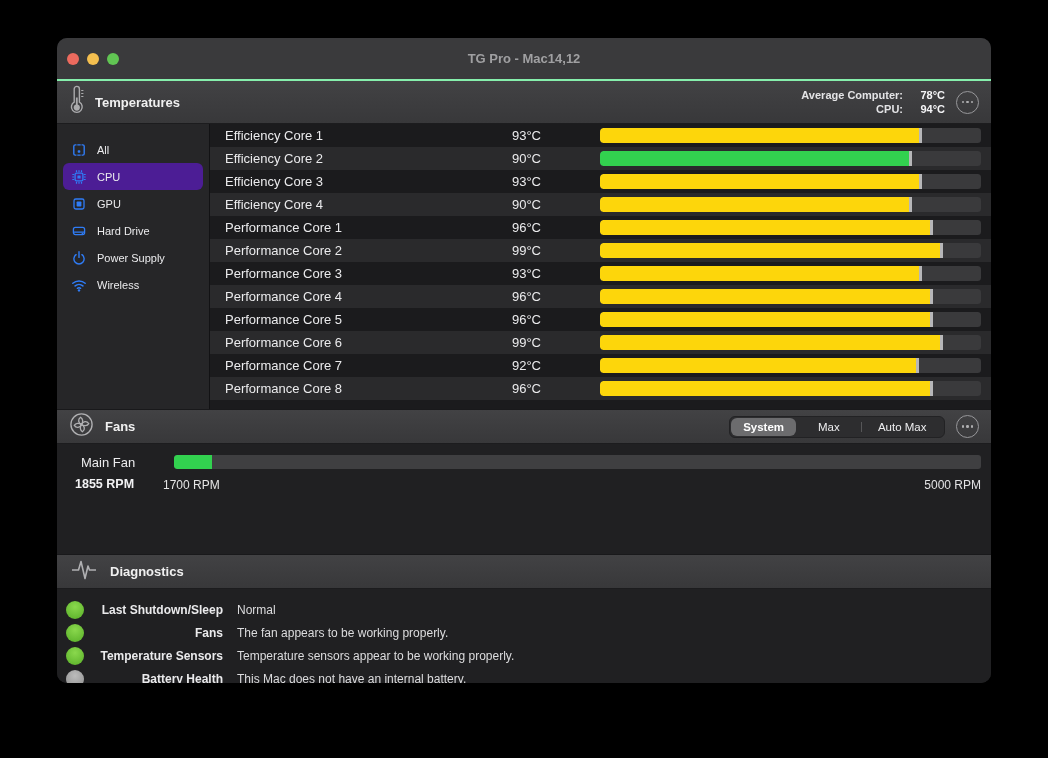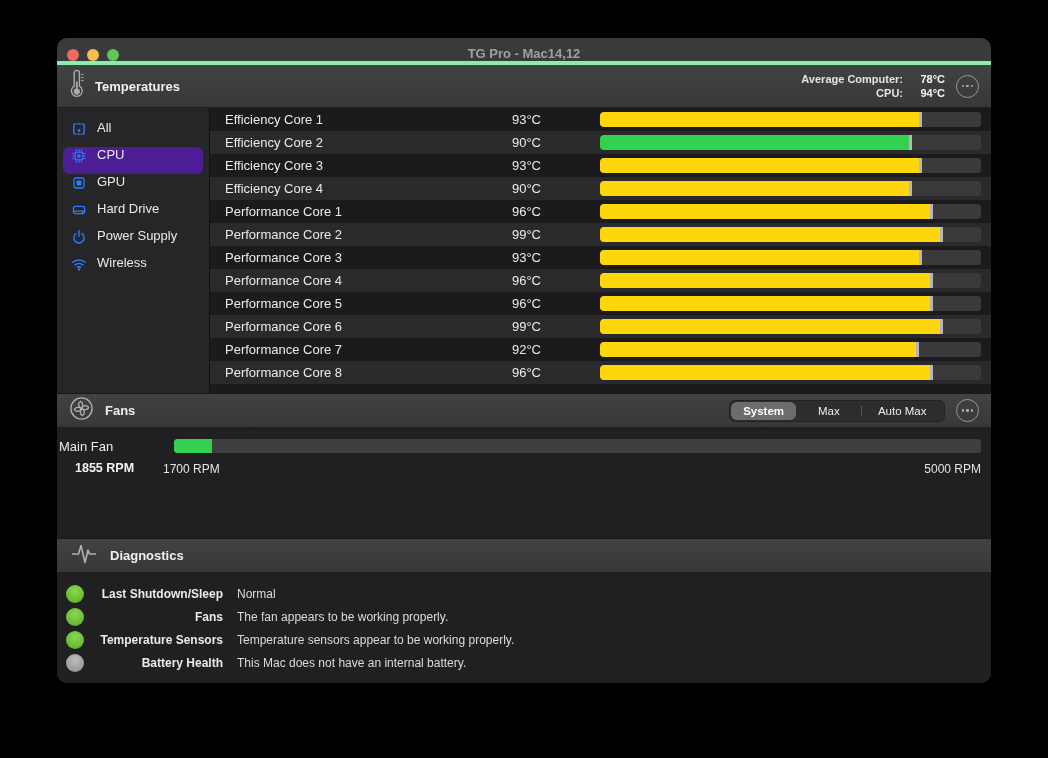--- a/index.html
+++ b/index.html
@@ -4,22 +4,22 @@
 <style>
   * { margin:0; padding:0; box-sizing:border-box; }
   html,body { width:1048px; height:758px; background:#000; overflow:hidden;
               font-family:"Liberation Sans", sans-serif; }
 
   .window { position:absolute; left:57px; top:38px; width:934px; height:645px;
             background:#202022; border-radius:10px; overflow:hidden;
             box-shadow:0 22px 60px rgba(0,0,0,.7); }
 
   
-  .titlebar { height:27px; background:#3a3a3c; border-bottom:4px solid #86efac;
-              display:flex; align-items:flex-end; position:relative; }
+  .titlebar { height:43px; background:#3a3a3c; border-bottom:2px solid #86efac;
+              display:flex; align-items:center; position:relative; }
   .traffic { display:flex; gap:8px; padding-left:10px; }
   .light { width:12px; height:12px; border-radius:50%; }
   .win-title { position:absolute; left:0; right:0; text-align:center;
                font-size:13px; font-weight:700; color:#a0a0a2; pointer-events:none; }
 
   
   .sec-header { background:linear-gradient(180deg,#424244,#38383a);
                 display:flex; align-items:center; padding:0 12px;
                 border-bottom:1px solid #1c1c1e; }
   .sec-header.temps { height:43px; }
@@ -35,22 +35,22 @@
   .menu-btn { width:23px; height:23px; border-radius:50%;
               border:1.5px solid #97979a; display:flex; align-items:center;
               justify-content:center; gap:2px; background:transparent; cursor:default; }
   .menu-btn i { width:2.5px; height:2.5px; border-radius:50%; background:#aeaeb0; }
 
   
   .body-area { display:flex; height:285px; background:#1b1b1d; }
   .sidebar { width:153px; background:#262628; border-right:1px solid #121214;
              padding-top:12px; flex:none; }
   .side-item { height:27px; margin:0 6px; padding:0 7px; border-radius:6px;
-               display:flex; align-items:flex-start; gap:10px;
-               font-size:13px; color:#ebebed; }
+               display:flex; align-items:center; gap:10px;
+               font-size:11px; color:#ebebed; }
   .side-item.selected { background:#4c1d95; }
   .side-icon { width:17px; height:17px; display:flex; align-items:center; justify-content:center; flex:none; }
 
   .sensor-list { flex:1; }
   .sensor-row { height:23px; display:flex; align-items:center; padding-left:15px;gap:44px; }
   .sensor-row:nth-child(even) { background:#2a2a2c; }
   .sensor-name { width:215px; font-size:13px; color:#ebebed; }
   .sensor-temp { width:57px; text-align:right; font-size:13px; color:#ebebed; }
   .bar-track { flex:1; margin-left:15px; margin-right:10px; height:15px;
                background:#3a3a3c; border-radius:3.5px; position:relative; overflow:hidden; }
@@ -62,21 +62,21 @@
   .segmented { width:216px; height:22px; background:#2d2d2f; border:1px solid #222224;
                border-radius:6px; padding:1px; display:flex; }
   .segment { flex:1; border-radius:6px; display:flex; align-items:center;
              justify-content:center; font-size:11.5px; color:#ededef; position:relative; }
   .segment.wide { flex:1.25; }
   .segment.selected { background:#6c6c6e; color:#fff; font-weight:600; }
   .segment.divided::before { content:""; position:absolute; left:0; top:4px; bottom:4px;
                              width:1px; background:#565658; }
 
   .fans-content { height:110px; background:#202022; position:relative; }
-  .fan-name { position:absolute; left:2px; top:11px; font-size:13px; color:#ebebed; }
+  .fan-name { position:absolute; left:24px; top:11px; font-size:13px; color:#ebebed; }
   .fan-rpm  { position:absolute; left:18px; top:33px; font-size:12.5px; font-weight:700; color:#f2f2f4; }
   .fan-bar  { position:absolute; left:117px; right:10px; top:11px; height:14px;
               background:#3f3f41; border-radius:3px; position:absolute; overflow:hidden; }
   .fan-fill { position:absolute; left:0; top:0; bottom:0; border-radius:3px 0 0 3px; }
   .fan-min  { position:absolute; left:106px; top:34px; font-size:12px; color:#e5e5e5; }
   .fan-max  { position:absolute; right:10px; top:34px; font-size:12px; color:#e2e2e4; }
 
   
   .diag-content { height:110px; background:#202022; padding-top:9px; }
   .diag-row { height:23px; display:flex; align-items:center; }

